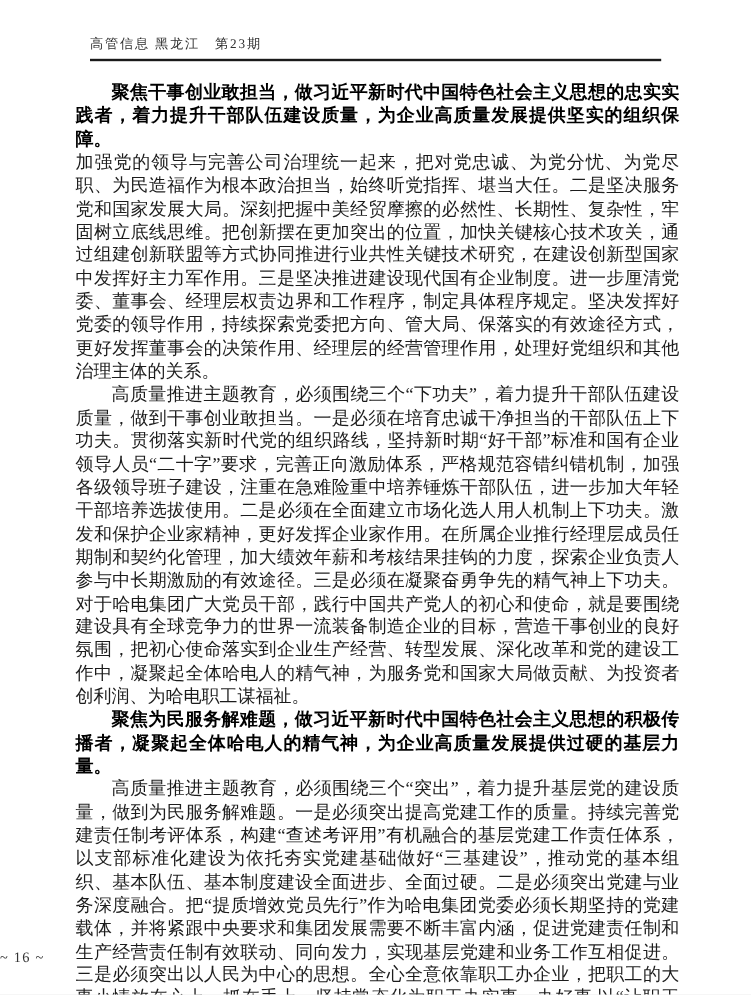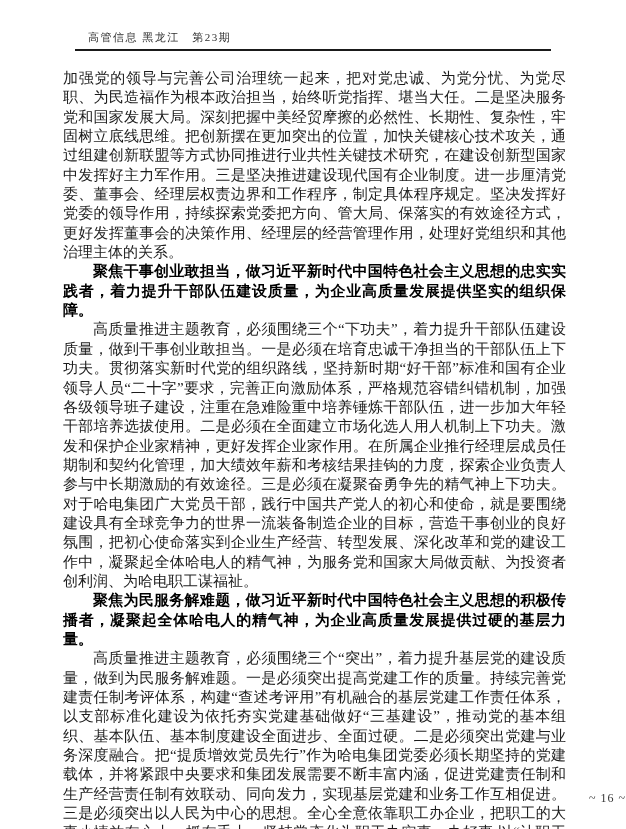--- a/index.html
+++ b/index.html
@@ -16,21 +16,20 @@
   .header {
     position: absolute;
     left: 75px;
     top: 27px;
     width: 476px;
     border-bottom: 2px solid #1a1a1a;
     padding-bottom: 4px;
   }
   .header-title {
     display: inline-block;
-    margin-left: 13px;
     font-size: 11px;
     letter-spacing: 1.5px;
     color: #2f2f2f;
     white-space: nowrap;
   }
   .content {
     position: absolute;
     left: 63px;
     top: 69px;
     width: 503px;
@@ -41,38 +40,38 @@
     text-justify: inter-ideograph;
   }
   .para { margin: 0; }
   .para.indent { text-indent: 2em; }
   .para.bold { font-weight: bold; color: #000000; }
   .footer {
     position: absolute;
     left: 0;
     right: 0;
     top: 791px;
-    text-align: right;
+    text-align: left;
     font-size: 12px;
     letter-spacing: 1px;
     color: #333333;
   }
 </style>
 </head>
 <body>
 
 <div class="page">
 
   <div class="header">
     <span class="header-title">高管信息 黑龙江　第23期</span>
   </div>
 
   <div class="content">
+      <p class="para bold indent">聚焦干事创业敢担当，做习近平新时代中国特色社会主义思想的忠实实践者，着力提升干部队伍建设质量，为企业高质量发展提供坚实的组织保障。</p>
       <p class="para normal">加强党的领导与完善公司治理统一起来，把对党忠诚、为党分忧、为党尽职、为民造福作为根本政治担当，始终听党指挥、堪当大任。二是坚决服务党和国家发展大局。深刻把握中美经贸摩擦的必然性、长期性、复杂性，牢固树立底线思维。把创新摆在更加突出的位置，加快关键核心技术攻关，通过组建创新联盟等方式协同推进行业共性关键技术研究，在建设创新型国家中发挥好主力军作用。三是坚决推进建设现代国有企业制度。进一步厘清党委、董事会、经理层权责边界和工作程序，制定具体程序规定。坚决发挥好党委的领导作用，持续探索党委把方向、管大局、保落实的有效途径方式，更好发挥董事会的决策作用、经理层的经营管理作用，处理好党组织和其他治理主体的关系。</p>
-      <p class="para bold indent">聚焦干事创业敢担当，做习近平新时代中国特色社会主义思想的忠实实践者，着力提升干部队伍建设质量，为企业高质量发展提供坚实的组织保障。</p>
       <p class="para normal indent">高质量推进主题教育，必须围绕三个“下功夫”，着力提升干部队伍建设质量，做到干事创业敢担当。一是必须在培育忠诚干净担当的干部队伍上下功夫。贯彻落实新时代党的组织路线，坚持新时期“好干部”标准和国有企业领导人员“二十字”要求，完善正向激励体系，严格规范容错纠错机制，加强各级领导班子建设，注重在急难险重中培养锤炼干部队伍，进一步加大年轻干部培养选拔使用。二是必须在全面建立市场化选人用人机制上下功夫。激发和保护企业家精神，更好发挥企业家作用。在所属企业推行经理层成员任期制和契约化管理，加大绩效年薪和考核结果挂钩的力度，探索企业负责人参与中长期激励的有效途径。三是必须在凝聚奋勇争先的精气神上下功夫。对于哈电集团广大党员干部，践行中国共产党人的初心和使命，就是要围绕建设具有全球竞争力的世界一流装备制造企业的目标，营造干事创业的良好氛围，把初心使命落实到企业生产经营、转型发展、深化改革和党的建设工作中，凝聚起全体哈电人的精气神，为服务党和国家大局做贡献、为投资者创利润、为哈电职工谋福祉。</p>
       <p class="para bold indent">聚焦为民服务解难题，做习近平新时代中国特色社会主义思想的积极传播者，凝聚起全体哈电人的精气神，为企业高质量发展提供过硬的基层力量。</p>
       <p class="para normal indent">高质量推进主题教育，必须围绕三个“突出”，着力提升基层党的建设质量，做到为民服务解难题。一是必须突出提高党建工作的质量。持续完善党建责任制考评体系，构建“查述考评用”有机融合的基层党建工作责任体系，以支部标准化建设为依托夯实党建基础做好“三基建设”，推动党的基本组织、基本队伍、基本制度建设全面进步、全面过硬。二是必须突出党建与业务深度融合。把“提质增效党员先行”作为哈电集团党委必须长期坚持的党建载体，并将紧跟中央要求和集团发展需要不断丰富内涵，促进党建责任制和生产经营责任制有效联动、同向发力，实现基层党建和业务工作互相促进。三是必须突出以人民为中心的思想。全心全意依靠职工办企业，把职工的大事小情放在心上、抓在手上，坚持常态化为职工办实事、办好事,以“让职工生活得更殷实”为出发点和落脚点抓发展、抓改革，以实际行动让职工享受到企业高质量发展的成果。</p>
     </div>
 
   <div class="footer">
     <span>~ 16 ~</span>
   </div>
 
 </div>

